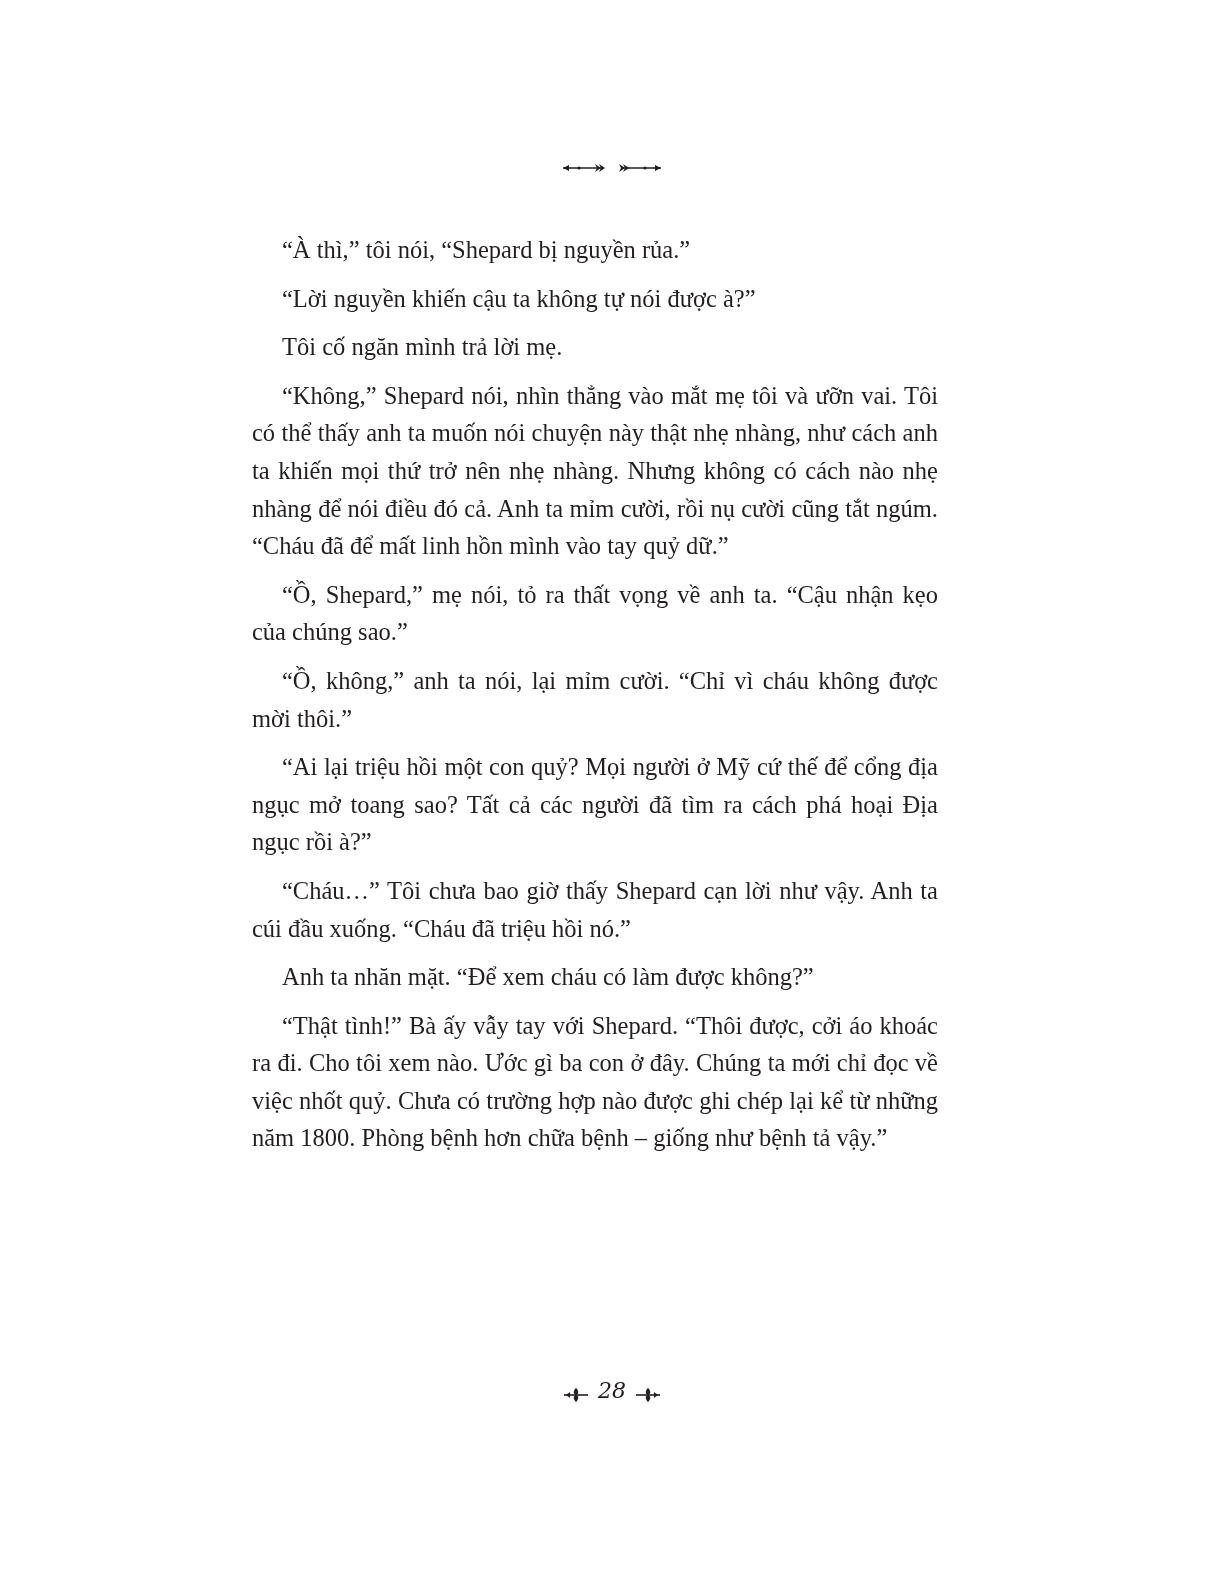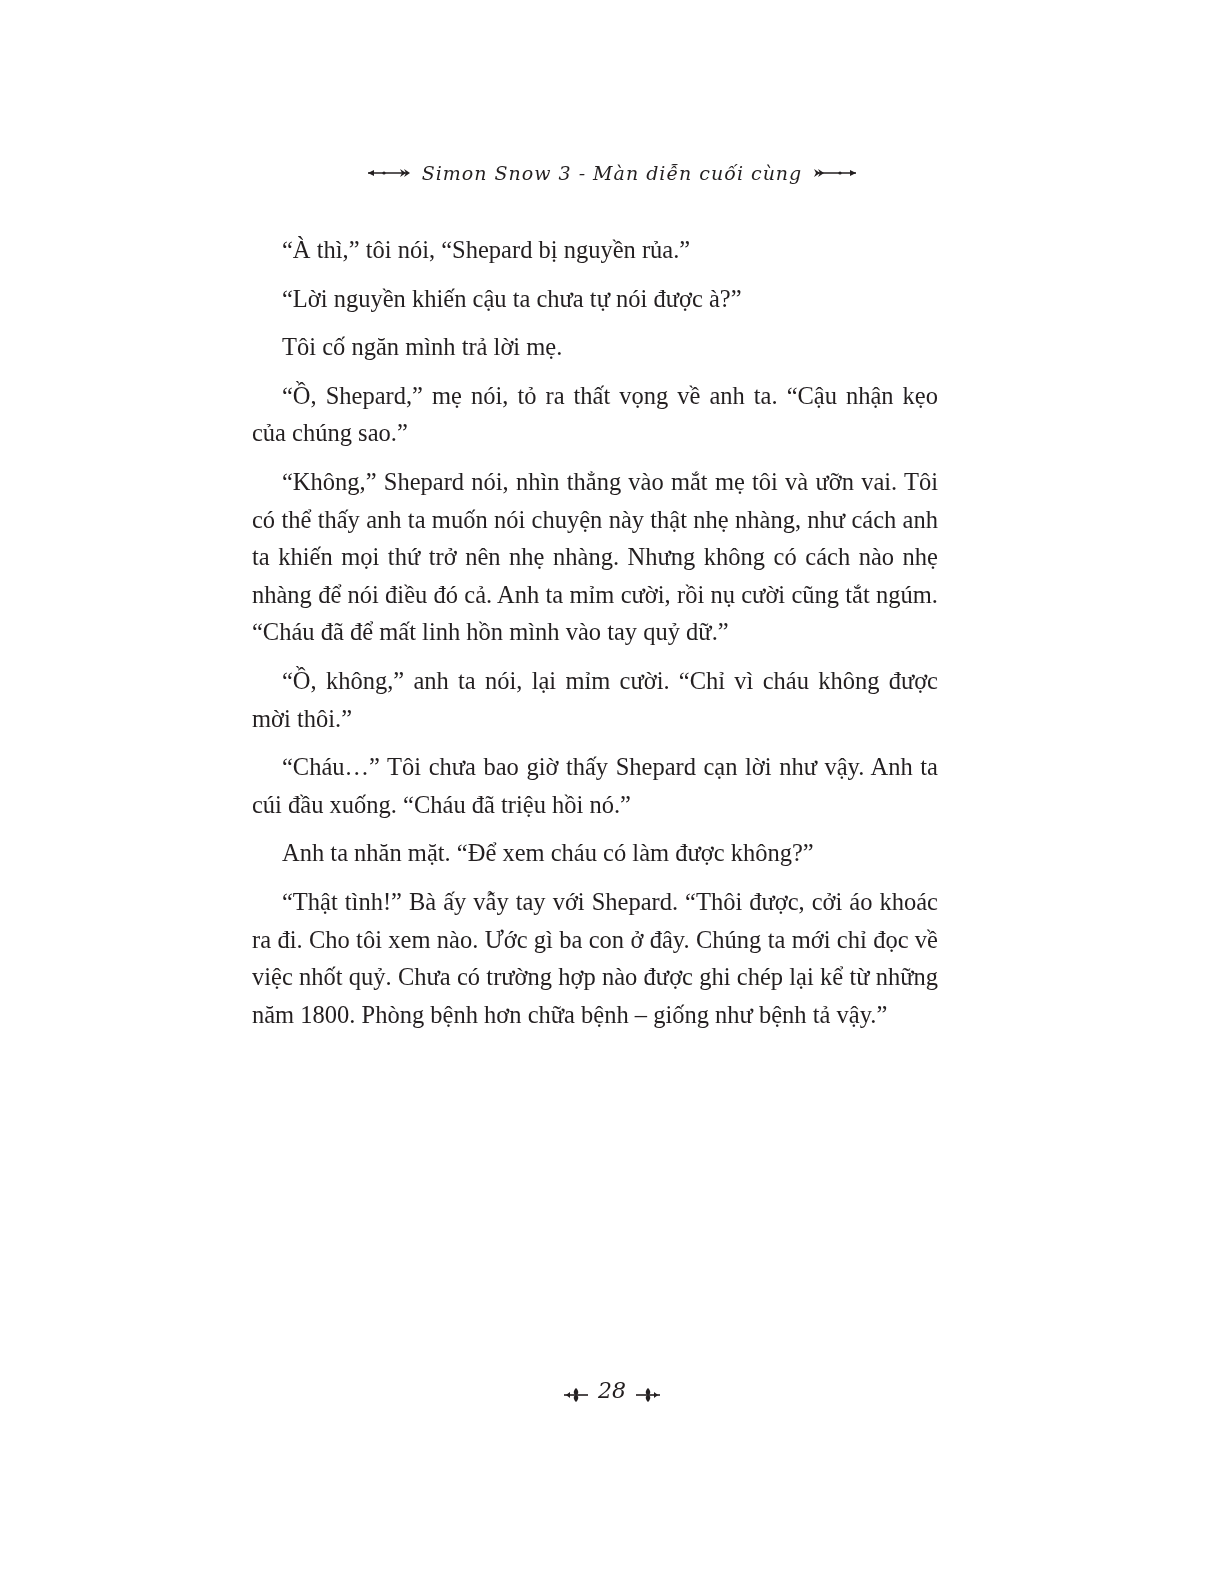--- a/index.html
+++ b/index.html
@@ -74,39 +74,39 @@
 <div class="running-header">
   <span class="arrow-ornament">
     <svg width="46" height="12" viewBox="0 0 46 12">
       <line x1="2" y1="6" x2="40" y2="6" stroke="#231f20" stroke-width="1.4"></line>
       <polygon points="2,6 8,3 8,9" fill="#231f20"></polygon>
       <circle cx="18" cy="6" r="1.6" fill="#231f20"></circle>
       <path d="M34,2 L40,6 L34,10 L36,6 Z" fill="#231f20"></path>
       <path d="M38,2 L44,6 L38,10 L40,6 Z" fill="#231f20"></path>
     </svg>
   </span>
-  <span class="title">Simon Snow 3 - Màn diễn cuối cùng</span>
   <span class="arrow-ornament">
     <svg width="46" height="12" viewBox="0 0 46 12">
       <line x1="6" y1="6" x2="44" y2="6" stroke="#231f20" stroke-width="1.4"></line>
       <path d="M2,2 L8,6 L2,10 L4,6 Z" fill="#231f20"></path>
       <path d="M6,2 L12,6 L6,10 L8,6 Z" fill="#231f20"></path>
       <circle cx="28" cy="6" r="1.6" fill="#231f20"></circle>
       <polygon points="44,6 38,3 38,9" fill="#231f20"></polygon>
     </svg>
   </span>
 </div>
 
 <div class="text-block">
   <p>“À thì,” tôi nói, “Shepard bị nguyền rủa.”</p>
-  <p>“Lời nguyền khiến cậu ta chưa tự nói được à?”</p>
+  <p>“Lời nguyền khiến cậu ta không tự nói được à?”</p>
   <p>Tôi cố ngăn mình trả lời mẹ.</p>
+  <p>“Không,” Shepard nói, nhìn thẳng vào mắt mẹ tôi và ưỡn vai. Tôi có thể thấy anh ta muốn nói chuyện này thật nhẹ nhàng, như cách anh ta khiến mọi thứ trở nên nhẹ nhàng. Nhưng không có cách nào nhẹ nhàng để nói điều đó cả. Anh ta mỉm cười, rồi nụ cười cũng tắt ngúm. “Cháu đã để mất linh hồn mình vào tay quỷ dữ.”</p>
   <p>“Ồ, Shepard,” mẹ nói, tỏ ra thất vọng về anh ta. “Cậu nhận kẹo của chúng sao.”</p>
-  <p>“Không,” Shepard nói, nhìn thẳng vào mắt mẹ tôi và ưỡn vai. Tôi có thể thấy anh ta muốn nói chuyện này thật nhẹ nhàng, như cách anh ta khiến mọi thứ trở nên nhẹ nhàng. Nhưng không có cách nào nhẹ nhàng để nói điều đó cả. Anh ta mỉm cười, rồi nụ cười cũng tắt ngúm. “Cháu đã để mất linh hồn mình vào tay quỷ dữ.”</p>
   <p>“Ồ, không,” anh ta nói, lại mỉm cười. “Chỉ vì cháu không được mời thôi.”</p>
+  <p>“Ai lại triệu hồi một con quỷ? Mọi người ở Mỹ cứ thế để cổng địa ngục mở toang sao? Tất cả các người đã tìm ra cách phá hoại Địa ngục rồi à?”</p>
   <p>“Cháu…” Tôi chưa bao giờ thấy Shepard cạn lời như vậy. Anh ta cúi đầu xuống. “Cháu đã triệu hồi nó.”</p>
   <p>Anh ta nhăn mặt. “Để xem cháu có làm được không?”</p>
   <p>“Thật tình!” Bà ấy vẫy tay với Shepard. “Thôi được, cởi áo khoác ra đi. Cho tôi xem nào. Ước gì ba con ở đây. Chúng ta mới chỉ đọc về việc nhốt quỷ. Chưa có trường hợp nào được ghi chép lại kể từ những năm 1800. Phòng bệnh hơn chữa bệnh – giống như bệnh tả vậy.”</p>
 </div>
 
 <div class="page-number-wrap">
   <span class="fleur">
     <svg width="24" height="16" viewBox="0 0 24 16">
       <line x1="0" y1="8" x2="24" y2="8" stroke="#231f20" stroke-width="1.6"></line>
       <path d="M12,1 C9,4 9,7 12,8 C15,7 15,4 12,1 Z" fill="#231f20"></path>

